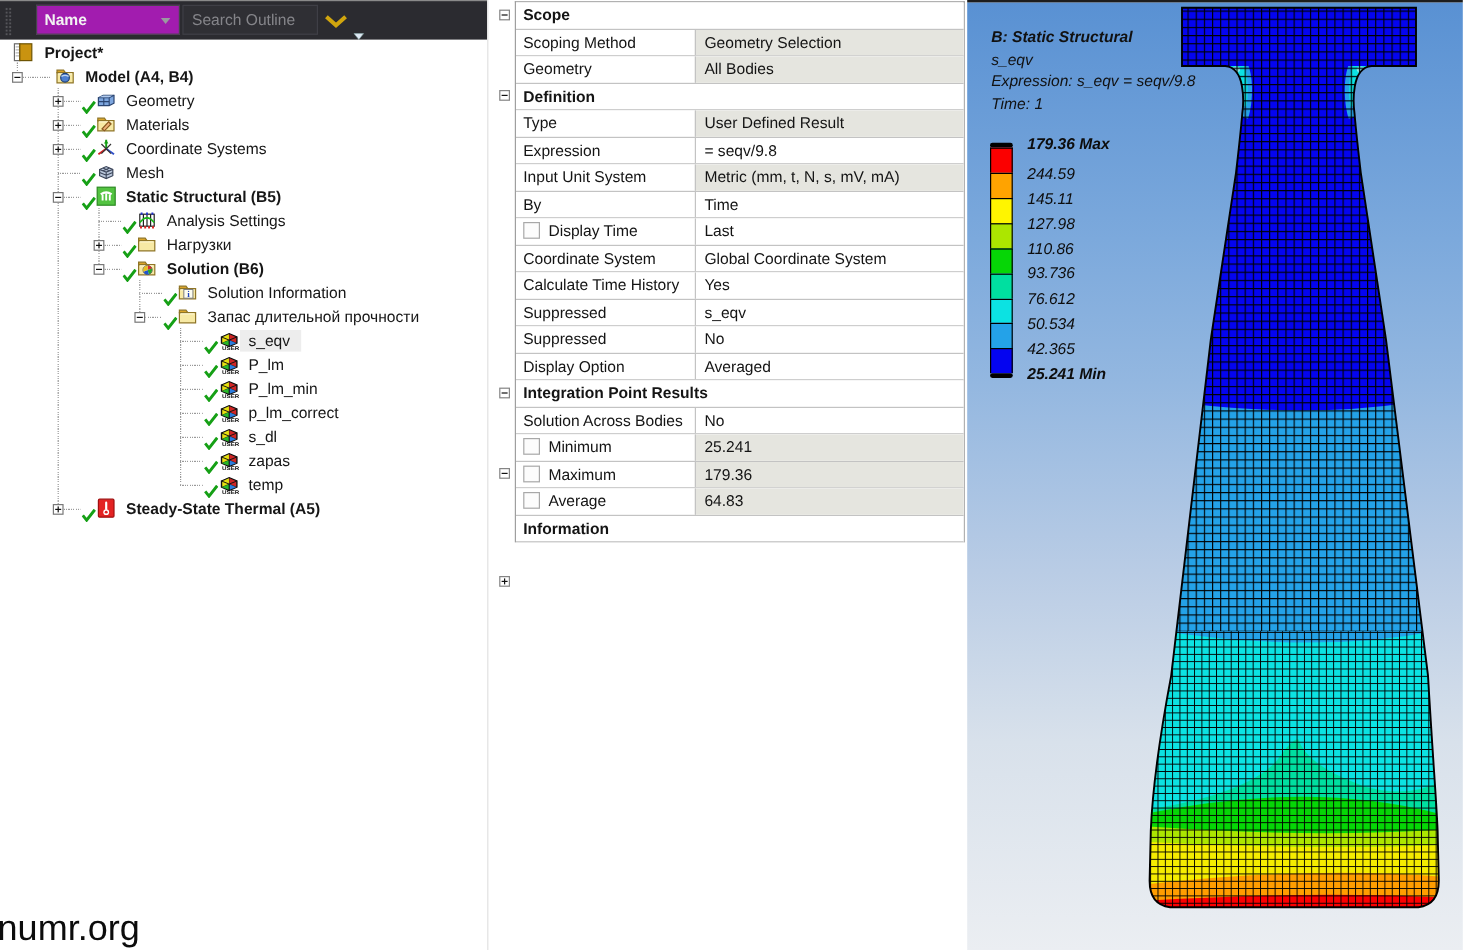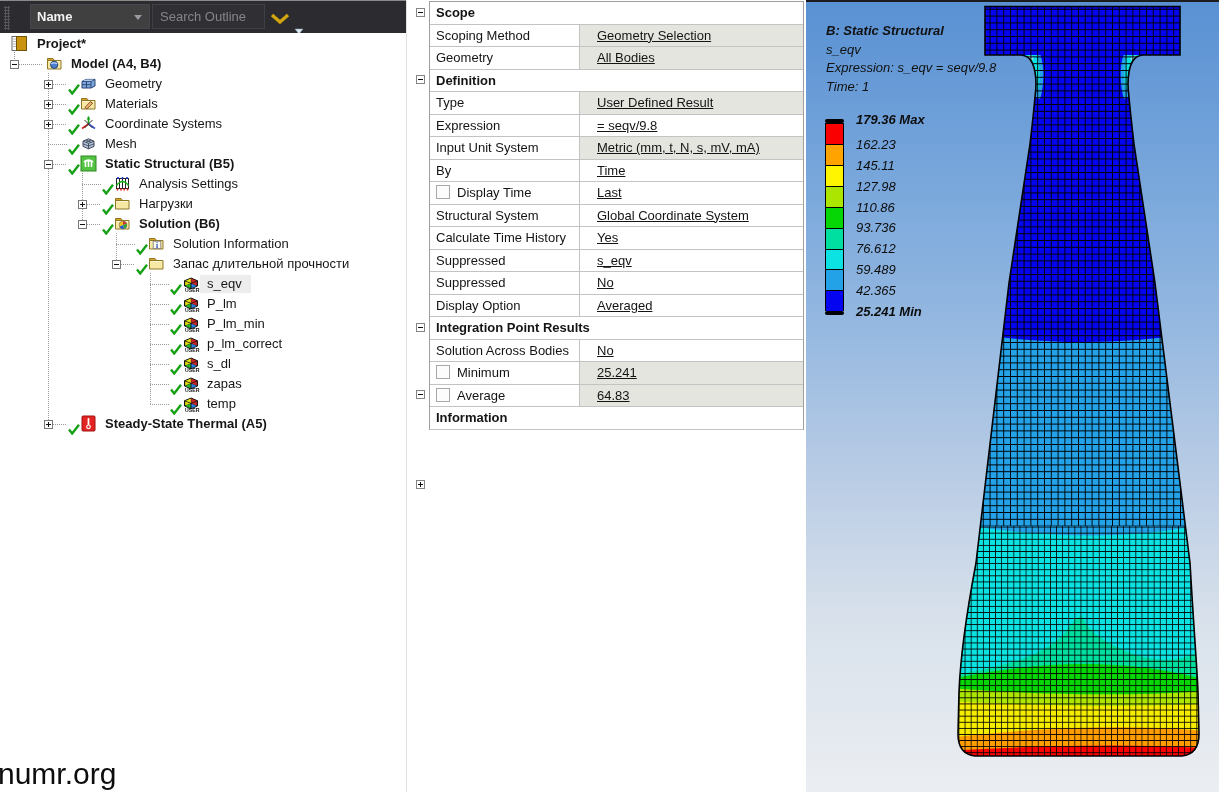--- a/index.html
+++ b/index.html
@@ -2,21 +2,21 @@
 <html><head><meta charset="utf-8">
 <style>
 html,body{margin:0;padding:0;}
 body{width:1219px;height:792px;overflow:hidden;position:relative;
  font-family:"Liberation Sans",sans-serif;background:#fff;}
 .abs{position:absolute;}
 
 #ltb{left:0;top:0;width:406px;height:33px;background:#2b2b30;border-top:1px solid #8a8a8a;}
 #grip{left:4px;top:5px;width:6px;height:24px;
  background-image:radial-gradient(#55555a 1px,transparent 1.2px);background-size:3px 3px;}
-#combo{left:30px;top:3px;width:120px;height:25px;background:#404040;border:1px solid #46464c;box-sizing:border-box;}
+#combo{left:30px;top:3px;width:120px;height:25px;background:#a21caf;border:1px solid #46464c;box-sizing:border-box;}
 #combo span{position:absolute;left:6px;top:4px;color:#f2f2f2;font-size:13px;font-weight:bold;}
 #combo i{position:absolute;right:7px;top:10px;width:0;height:0;border:4px solid transparent;border-top:5px solid #9a9aa0;}
 #sbox{left:152px;top:3px;width:113px;height:25px;background:#2f2f34;border:1px solid #3f3f46;box-sizing:border-box;}
 #sbox span{position:absolute;left:7px;top:4px;color:#85858a;font-size:13px;}
 
 #tree{left:0;top:33px;width:406px;height:759px;background:#fff;font-size:13px;color:#161616;}
 .trow{position:absolute;height:20px;line-height:20px;white-space:nowrap;}
 .b{font-weight:bold;}
 .vln{position:absolute;width:1px;background-image:repeating-linear-gradient(to bottom,#9a9a9a 0,#9a9a9a 1px,transparent 1px,transparent 2px);}
 .hln{position:absolute;height:1px;background-image:repeating-linear-gradient(to right,#9a9a9a 0,#9a9a9a 1px,transparent 1px,transparent 2px);}
@@ -25,21 +25,21 @@
 .exp.plus:after{content:"";position:absolute;left:3px;top:1px;width:1px;height:5px;background:#111;}
 .ic{position:absolute;width:17px;height:17px;}
 .ck{position:absolute;width:12px;height:11px;}
 #sel{position:absolute;background:#ededed;}
 #numr{left:-2px;top:757px;font-size:30px;color:#0c0c0c;letter-spacing:0px;}
 
 #mid{left:406px;top:0;width:400px;height:792px;background:#fff;border-left:1px solid #e2e2e2;box-sizing:border-box;}
 #dtbl{position:absolute;left:22px;top:1px;width:373px;border:1px solid #9f9f9f;border-bottom:none;font-size:13px;color:#141414;}
 .drow{position:relative;height:21.5px;border-bottom:1px solid #c3c3c3;background:#fff;}
 .drow .lab{position:absolute;left:0;top:0;width:149px;height:100%;padding-left:6px;line-height:21.5px;white-space:nowrap;overflow:hidden;box-sizing:border-box;}
-.drow .val{position:absolute;left:149px;top:0;right:0;height:100%;border-left:1px solid #c3c3c3;padding-left:17px;line-height:21.5px;white-space:nowrap;overflow:hidden;text-decoration:underline;}
+.drow .val{position:absolute;left:149px;top:0;right:0;height:100%;border-left:1px solid #c3c3c3;padding-left:7px;line-height:21.5px;white-space:nowrap;overflow:hidden;}
 .drow .val.g{background:#e5e5df;}
 .drow.cat{font-weight:bold;}
 .drow.cat .lab{width:auto;}
 .cb{display:inline-block;width:12px;height:12px;border:1px solid #a8a8a8;background:#fcfcfc;vertical-align:-2px;margin-right:7px;}
 .dexp{position:absolute;left:9px;width:9px;height:9px;background:#fff;border:1px solid #848484;box-sizing:border-box;}
 .dexp:before{content:"";position:absolute;left:1px;top:3px;width:5px;height:1px;background:#111;}
 .dexp.plus:after{content:"";position:absolute;left:3px;top:1px;width:1px;height:5px;background:#111;}
 
 #view{left:806px;top:0;width:497px;height:792px;
  background:linear-gradient(180deg,#5991d3 0%,#7ca9dc 25%,#93b7e0 40%,#b9cce5 60%,#d8e1eb 78%,#ebeef2 100%);
@@ -359,21 +359,21 @@
       </div>
       <div class="drow">
         <div class="lab">By</div>
         <div class="val">Time</div>
       </div>
       <div class="drow">
         <div class="lab"><span class="cb"></span>Display Time</div>
         <div class="val">Last</div>
       </div>
       <div class="drow">
-        <div class="lab">Structural System</div>
+        <div class="lab">Coordinate System</div>
         <div class="val">Global Coordinate System</div>
       </div>
       <div class="drow">
         <div class="lab">Calculate Time History</div>
         <div class="val">Yes</div>
       </div>
       <div class="drow">
         <div class="lab">Suppressed</div>
         <div class="val">s_eqv</div>
       </div>
@@ -388,20 +388,24 @@
       <div class="drow cat">
         <div class="lab">Integration Point Results</div>
       </div>
       <div class="drow">
         <div class="lab">Solution Across Bodies</div>
         <div class="val">No</div>
       </div>
       <div class="drow">
         <div class="lab"><span class="cb"></span>Minimum</div>
         <div class="val g">25.241</div>
+      </div>
+      <div class="drow">
+        <div class="lab"><span class="cb"></span>Maximum</div>
+        <div class="val g">179.36</div>
       </div>
       <div class="drow">
         <div class="lab"><span class="cb"></span>Average</div>
         <div class="val g">64.83</div>
       </div>
       <div class="drow cat">
         <div class="lab">Information</div>
       </div>
     </div>
   </div>
@@ -453,23 +457,23 @@
       <div class="bnd" style="background:#ace600"></div>
       <div class="bnd" style="background:#06d606"></div>
       <div class="bnd" style="background:#00dfa0"></div>
       <div class="bnd" style="background:#0ce2e2"></div>
       <div class="bnd" style="background:#24a2e8"></div>
       <div class="bnd" style="background:#0404f0"></div>
       <div class="cap"></div>
     </div>
     <div id="clabs">
       <div style="left:0;top:0;font-weight:bold">179.36 Max</div>
-      <div style="left:0;top:24.799999999999997px">162.23</div>
+      <div style="left:0;top:24.799999999999997px">244.59</div>
       <div style="left:0;top:45.699999999999996px">145.11</div>
       <div style="left:0;top:66.6px">127.98</div>
       <div style="left:0;top:87.5px">110.86</div>
       <div style="left:0;top:108.4px">93.736</div>
       <div style="left:0;top:129.29999999999998px">76.612</div>
-      <div style="left:0;top:150.2px">59.489</div>
+      <div style="left:0;top:150.2px">50.534</div>
       <div style="left:0;top:171.1px">42.365</div>
       <div style="left:0;top:192.0px;font-weight:bold">25.241 Min</div>
     </div>
   </div>
 
 </body></html>

